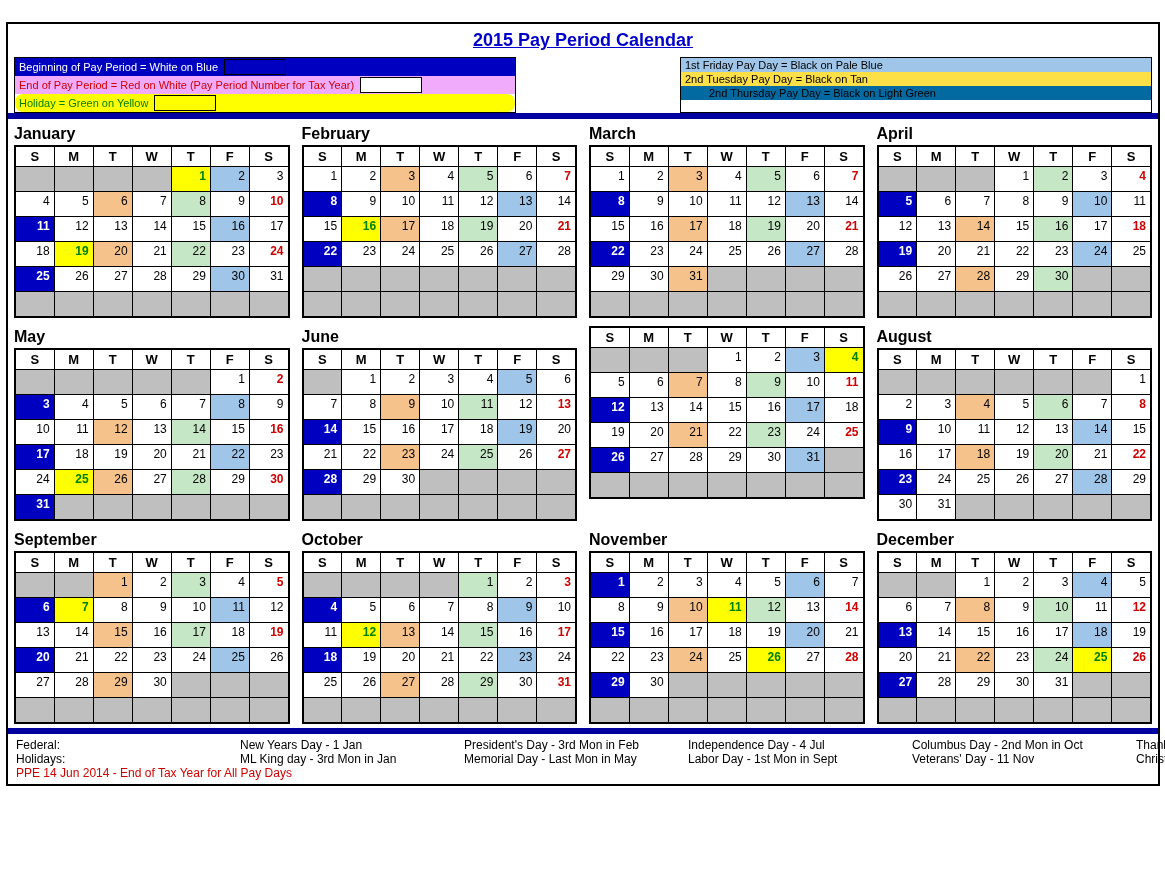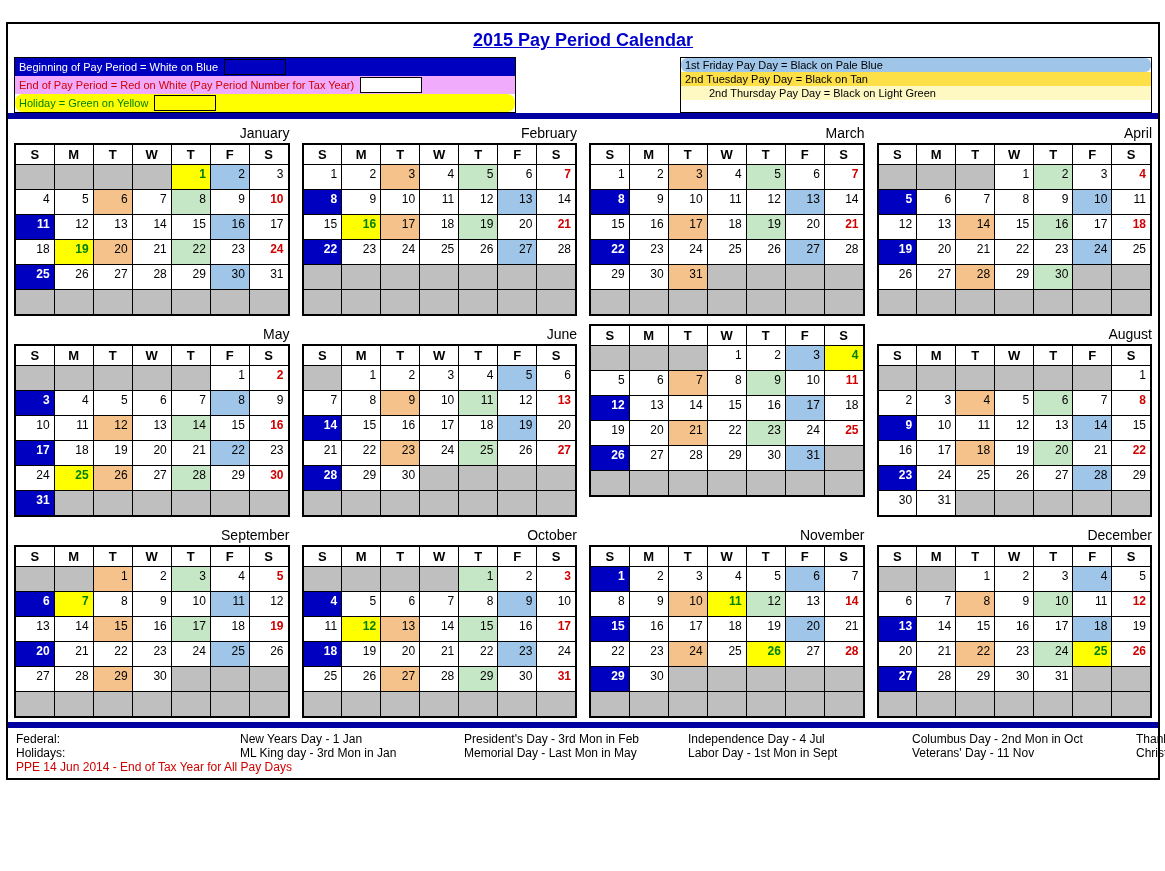--- a/index.html
+++ b/index.html
@@ -7,21 +7,21 @@
 .title{text-align:center;font-weight:bold;color:#0000cc;font-size:18px;text-decoration:underline;padding:6px 0}
 .leg-row{display:flex;gap:0;align-items:stretch;border-top:0;border-bottom:0}
 .leg-left,.leg-right{border:1px solid #000}
 .leg-left{width:500px;margin-left:6px}
 .leg-right{width:470px;margin-left:auto;margin-right:6px}
 .leg-line{padding:1px 4px;font-size:11px;display:flex;align-items:center}
 .swatch{display:inline-block;width:60px;height:14px;border:1px solid #000;margin-left:6px}
 .divider{height:6px;background:#0000a0;width:100%;}
 .months-grid{display:grid;grid-template-columns:repeat(4,1fr);gap:0;padding:0}
 .month-cell{padding:4px 6px 4px 6px}
-.month-name{text-align:right;font-weight:normal;font-size:14px;padding:2px 0}
+.month-name{text-align:left;font-weight:bold;font-size:16px;padding:2px 0}
 table.cal{border-collapse:collapse;width:100%;table-layout:fixed;border:2px solid #000}
 table.cal th{border:1px solid #000;font-size:13px;font-weight:bold;padding:2px 0;background:#fff}
 table.cal td{border:1px solid #000;font-size:12px;text-align:right;padding:2px 4px;height:20px;vertical-align:top;background:#fff}
 td.empty{background:#bfbfbf !important}
 td.st-begin{background:#0000c0 !important;color:#fff !important;font-weight:bold}
 td.st-end{color:#d00000;font-weight:bold}
 td.st-holiday{background:#ffff00 !important;color:#008000;font-weight:bold}
 td.st-fri{background:#9fc5e8 !important}
 td.st-tue{background:#f6c28b !important}
 td.st-thu{background:#c6e7c6 !important}
@@ -45,27 +45,27 @@
         <div class="leg-line" style="background: #f0abfc; color: rgb(208, 0, 0);">
           <span>End of Pay Period = Red on White (Pay Period Number for Tax Year)</span>
           <span class="swatch" style="background: rgb(255, 255, 255);"></span>
         </div>
         <div class="leg-line" style="background: rgb(255, 255, 0); color: rgb(0, 128, 0); border-radius: 8px;">
           <span>Holiday = Green on Yellow</span>
           <span class="swatch" style="background: rgb(255, 255, 0);"></span>
         </div>
       </div>
   <div class="leg-right" id="leg-right">
-        <div class="leg-line" style="background: rgb(159, 197, 232); color: rgb(0, 0, 0); border-radius: 6px;">
+        <div class="leg-line" style="background: rgb(159, 197, 232); color: rgb(0, 0, 0);">
           <span>1st Friday Pay Day = Black on Pale Blue</span>
         </div>
         <div class="leg-line" style="background: #fde047; color: rgb(0, 0, 0);">
           <span>2nd Tuesday Pay Day = Black on Tan</span>
         </div>
-        <div class="leg-line" style="background: #fef9c3; color: rgb(0, 0, 0); padding-left: 28px;">
+        <div class="leg-line" style="background: #0369a1; color: rgb(0, 0, 0); padding-left: 28px;">
           <span>2nd Thursday Pay Day = Black on Light Green</span>
         </div>
       </div>
  </div>
 
  <div class="divider"></div>
 
  <div class="months-grid" id="months">
       <div class="month-cell">
         <div class="month-name">January</div>

